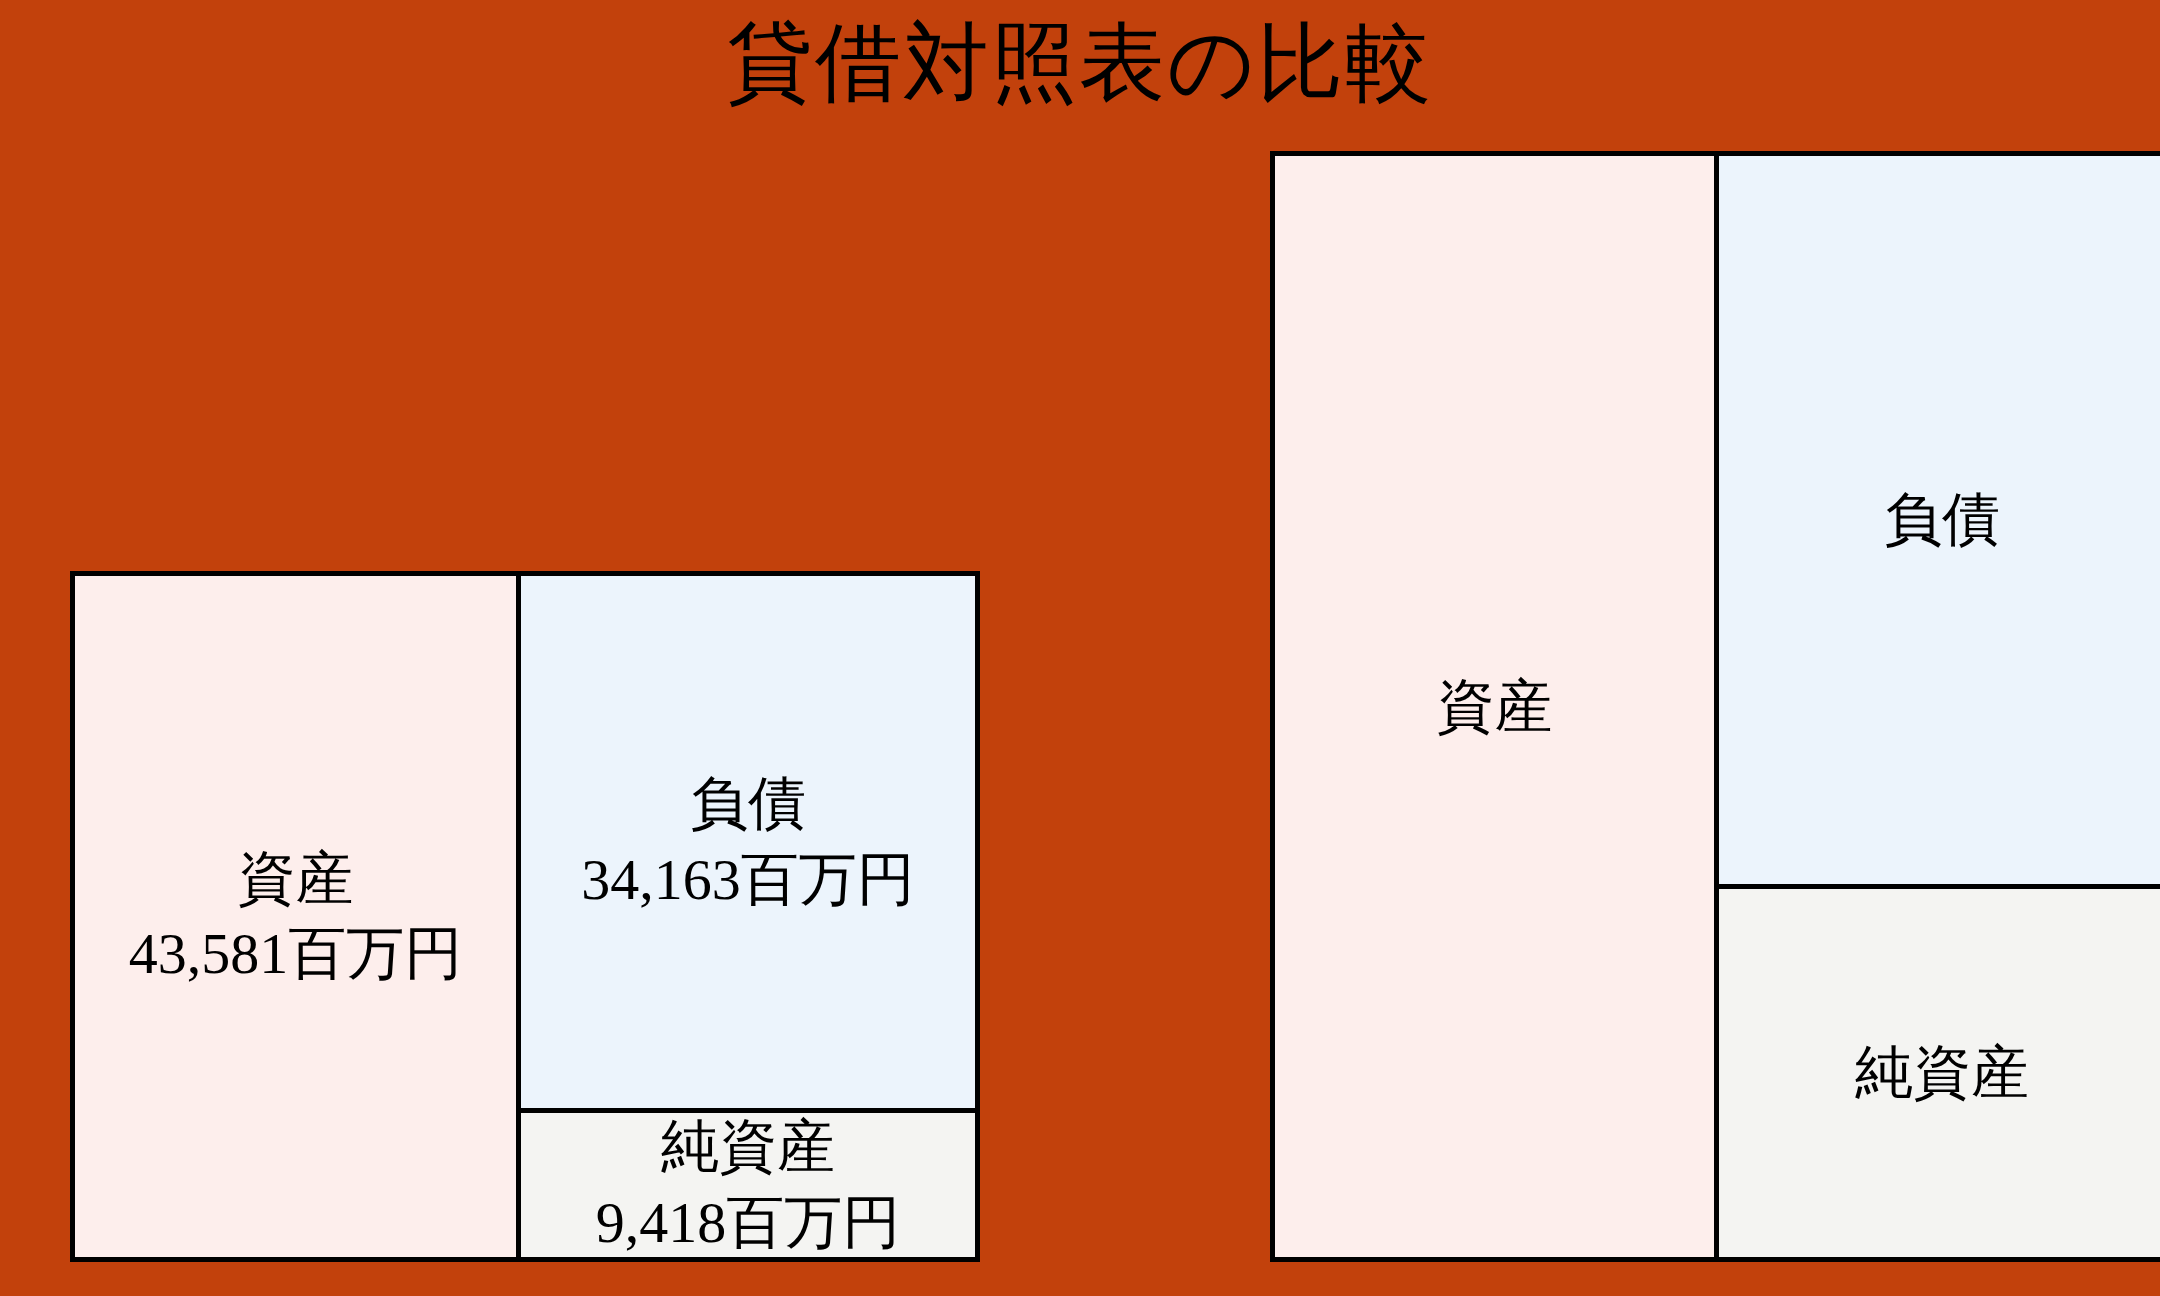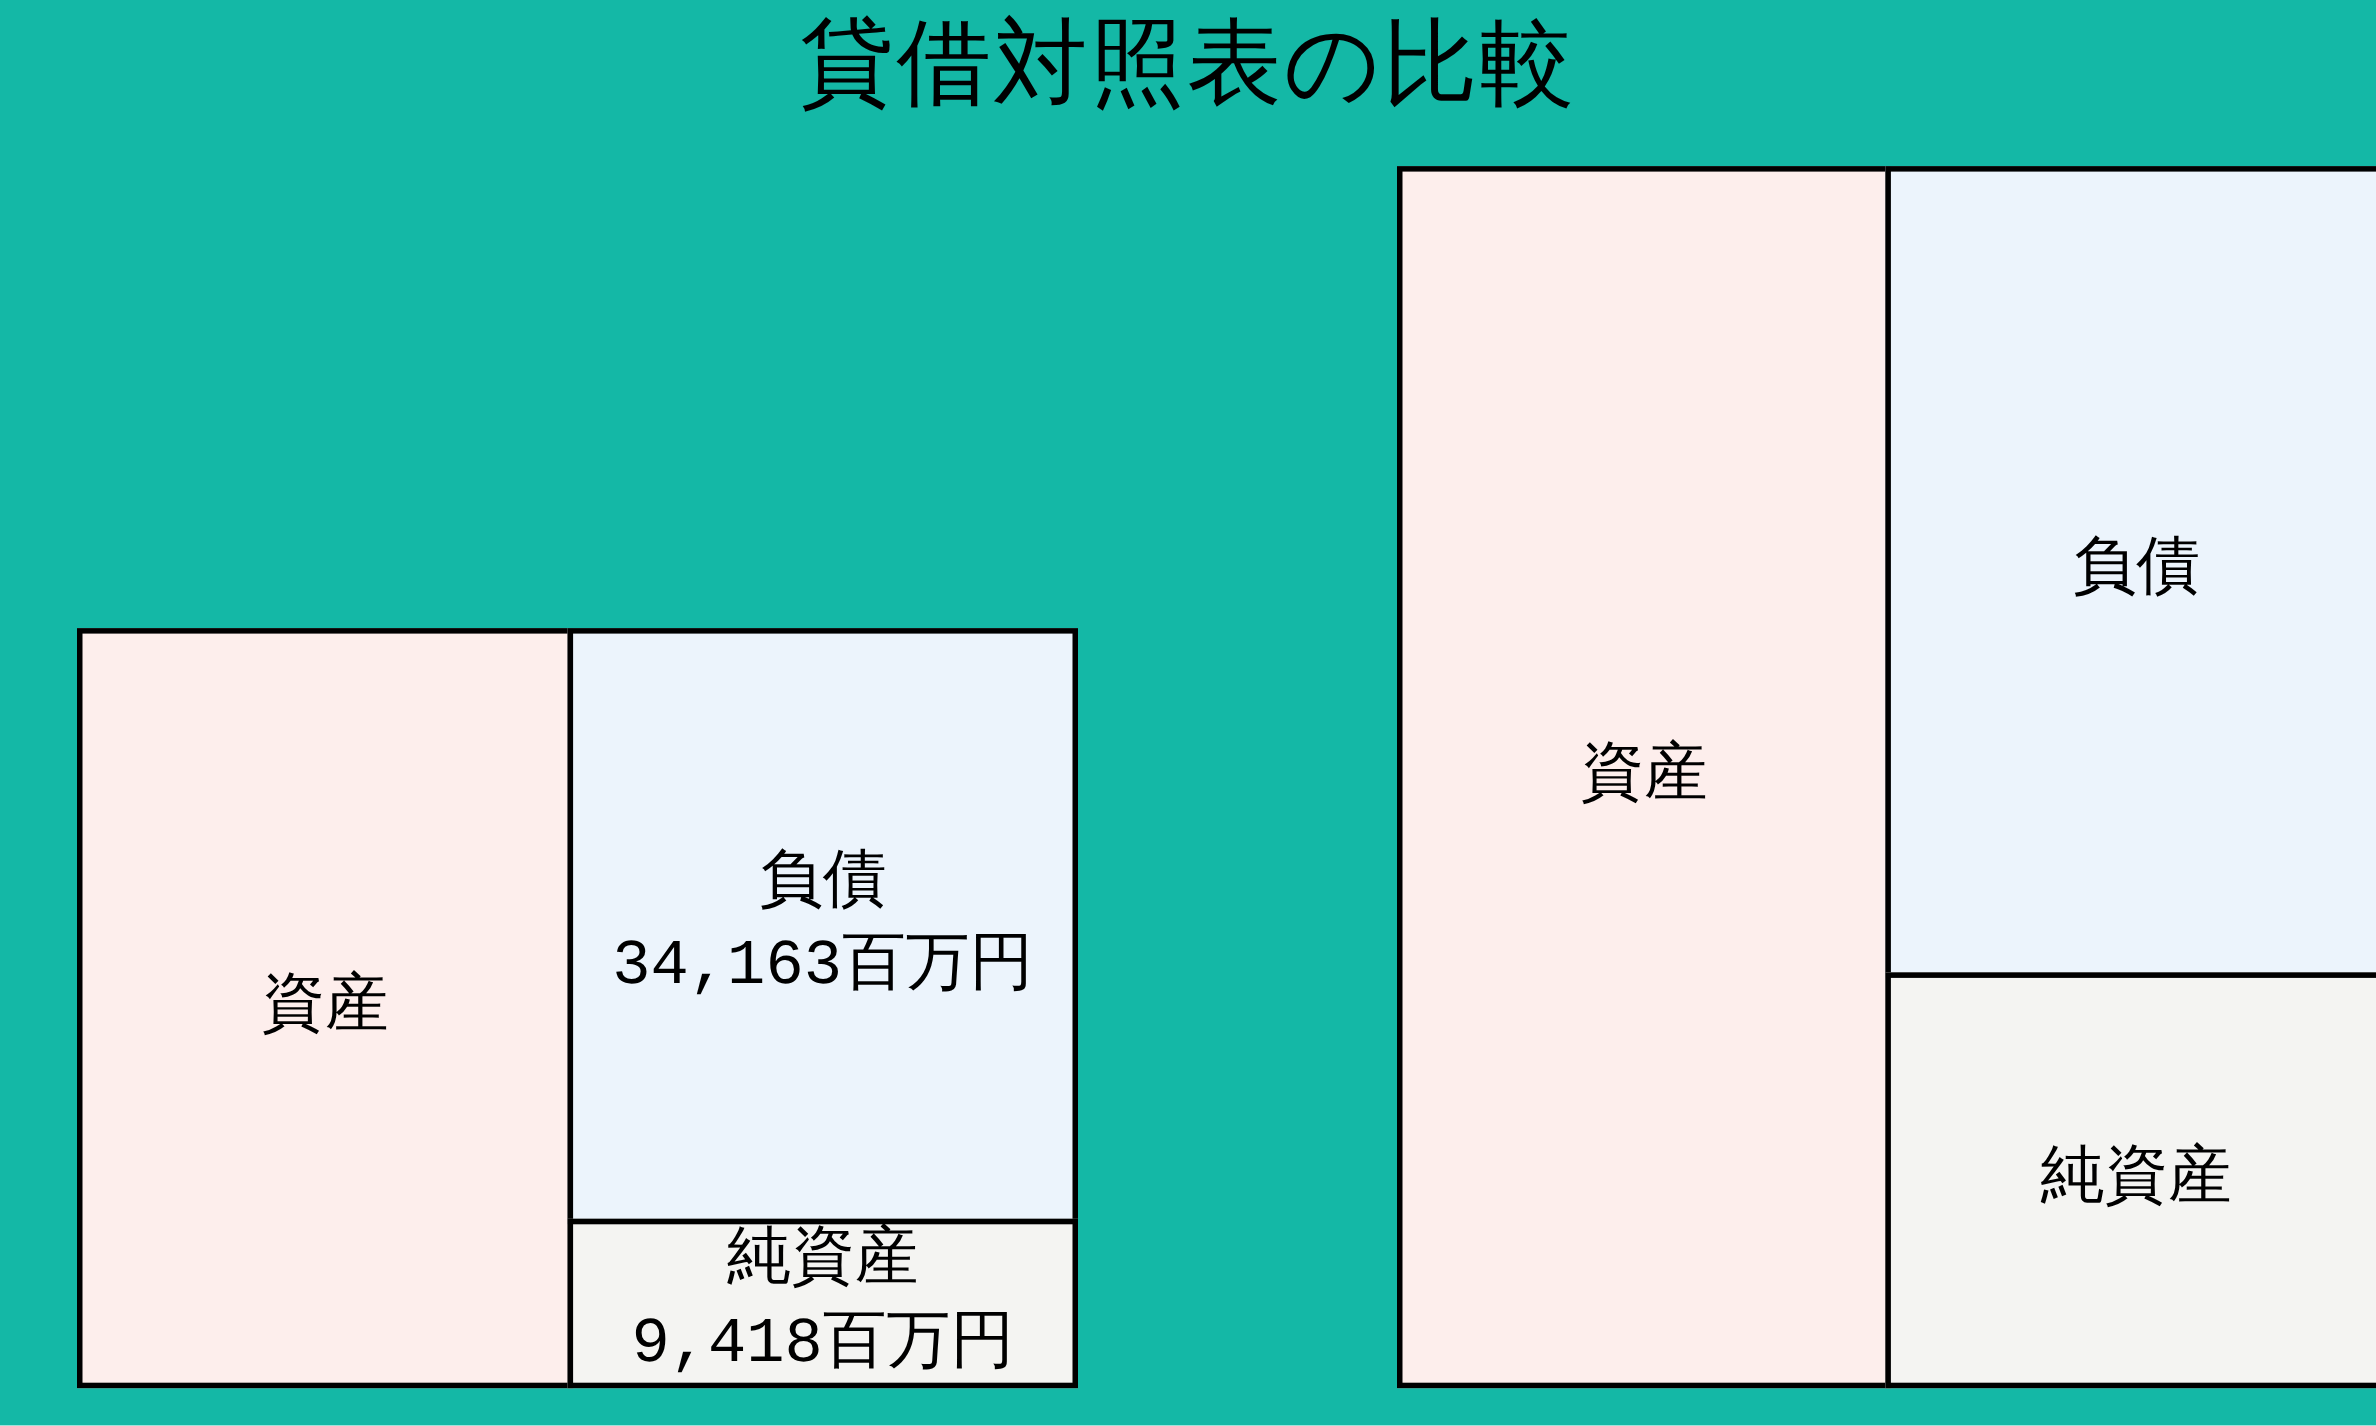--- a/index.html
+++ b/index.html
@@ -4,23 +4,23 @@
 <style>
   html, body {
     margin: 0;
     padding: 0;
     background: #ffffff;
   }
   .canvas {
     position: relative;
     width: 2160px;
     height: 1296px;
-    background: #14b8a6;
+    background: #c2410c;
     overflow: hidden;
-    font-family: Liberation Mono, monospace;
+    font-family: Liberation Serif, serif;
   }
   .chart-title {
     position: absolute;
     top: 18px;
     left: 0;
     width: 2160px;
     text-align: center;
     font-size: 86px;
     line-height: 1.05;
     color: #000000;
@@ -50,20 +50,21 @@
 <body>
 
 <div class="canvas">
 
   <div class="chart-title">貸借対照表の比較</div>
 
   <div>
     <div class="box" style="background-color: rgb(253, 238, 236); border-color: rgb(0, 0, 0); left: 30px; top: 570.732px; width: 451px; height: 691.268px;">
       <div class="label">
         <span>資産</span>
+        <span>43,581百万円</span>
       </div>
     </div>
     <div class="box" style="background-color: rgb(236, 244, 252); border-color: rgb(0, 0, 0); left: 476px; top: 570.732px; width: 464px; height: 541.883px;">
       <div class="label">
         <span>負債</span>
         <span>34,163百万円</span>
       </div>
     </div>
     <div class="box" style="background-color: rgb(244, 244, 242); border-color: rgb(0, 0, 0); left: 476px; top: 1107.61px; width: 464px; height: 154.385px;">
       <div class="label">

